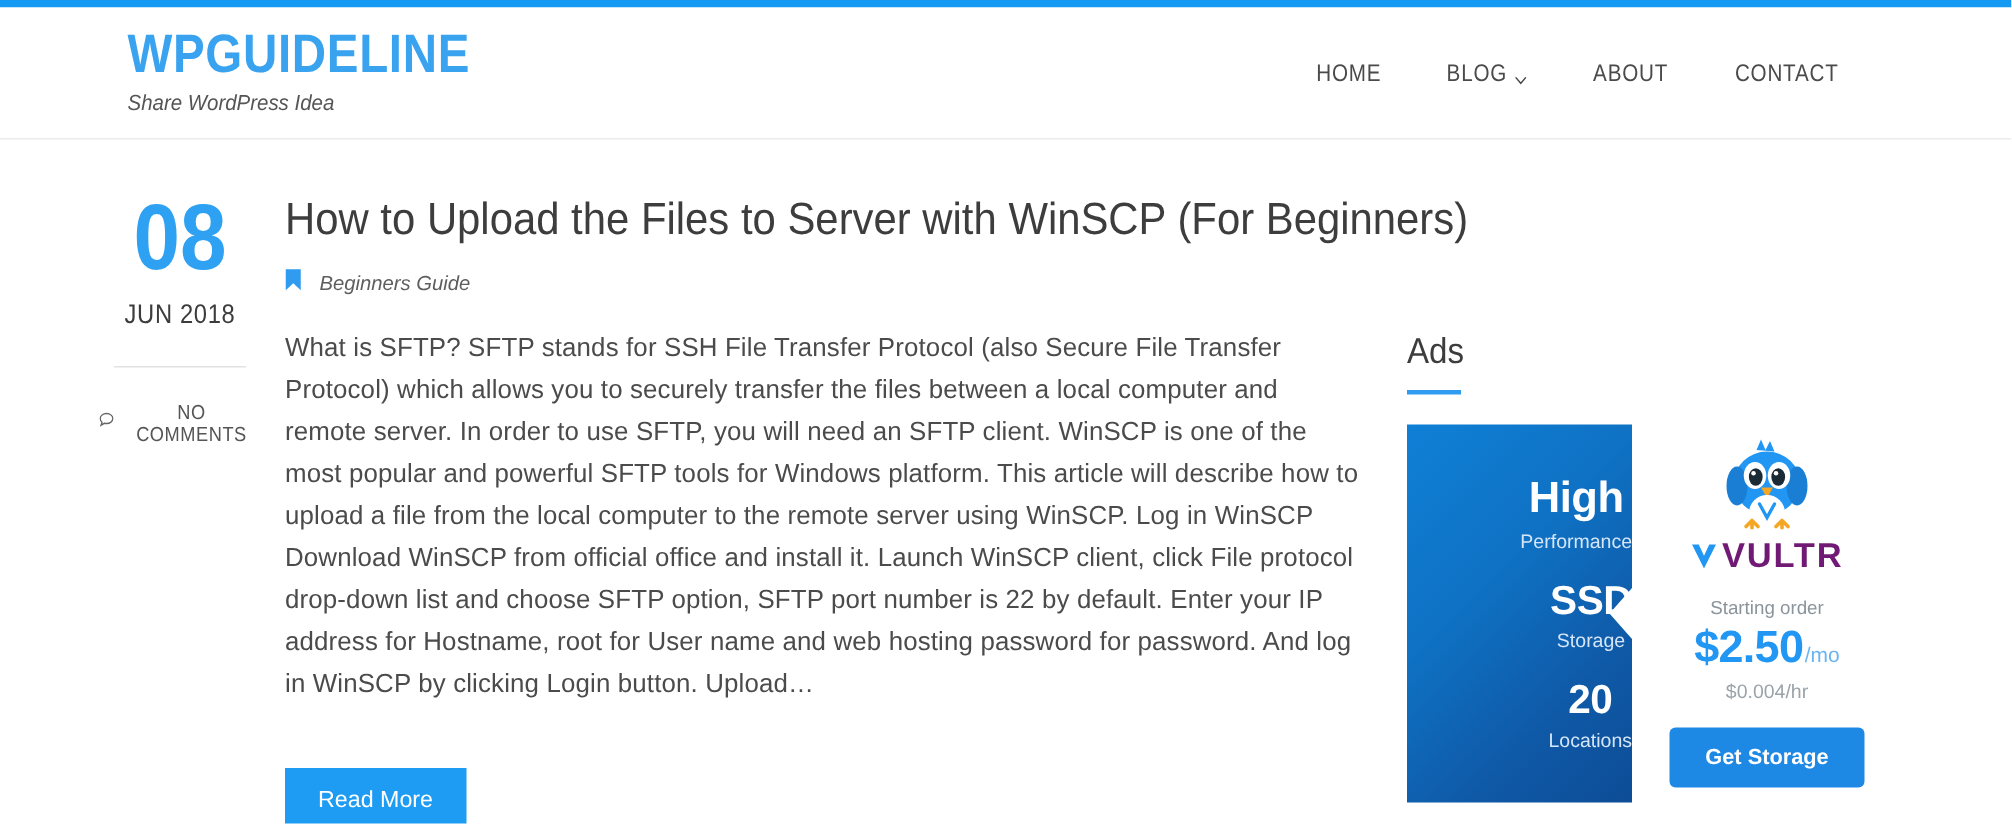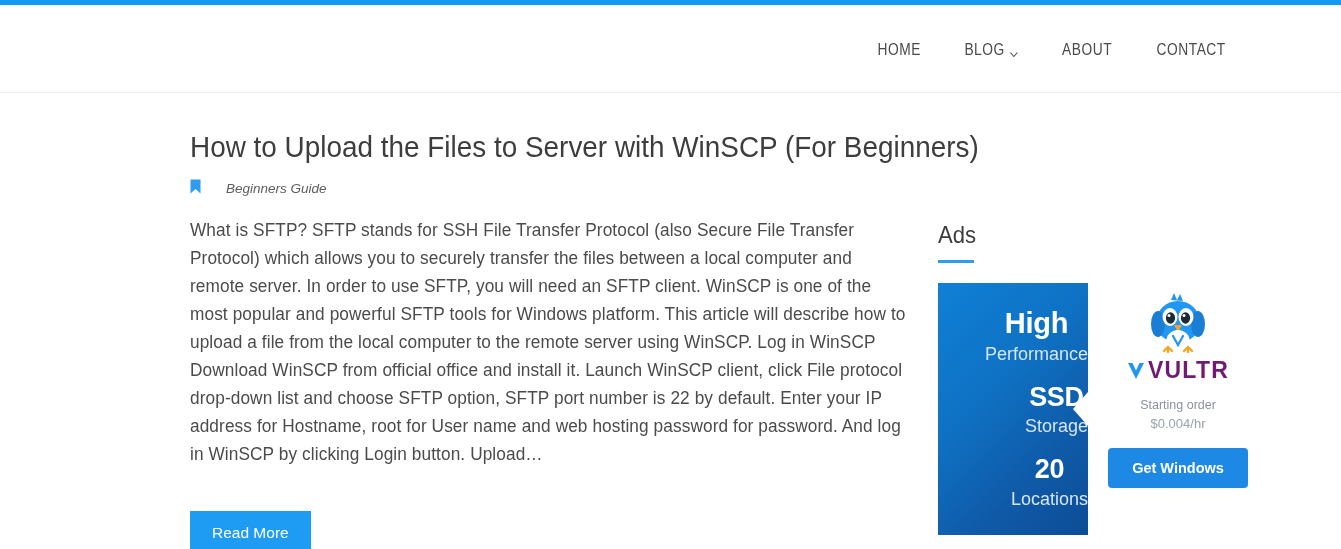--- a/index.html
+++ b/index.html
@@ -115,21 +115,21 @@
     font-weight: 400;
     color: #3d3d3d;
     line-height: 1.15;
     margin: 0;
     transform: scaleX(0.93);
     transform-origin: left center;
     white-space: nowrap;
     cursor: pointer;
   }
   .cat-row {
-    display: flex; align-items: center; gap: 25px;
+    display: flex; align-items: center; gap: 12px;
     margin-top: 14px;
   }
   .cat-label {
     font-size: 13.5px; font-style: italic; color: #5e5e5e;
     cursor: pointer;
   }
   .post-body {
     margin-top: 18px;
     font-family: "Liberation Sans Narrow", "Liberation Sans", sans-serif;
     font-stretch: condensed;
@@ -177,21 +177,21 @@
     background: linear-gradient(135deg, #0f80d6 0%, #0f72c4 38%, #0f5aa8 72%, #0d4c96 100%);
     color: #fff;
     display: flex; flex-direction: column;
     align-items: flex-end; justify-content: center;
     overflow: hidden;
   }
   .ad-stat { text-align: center; }
   .ad-stat + .ad-stat { margin-top: 18px; }
   .ad-stat-value { font-size: 29px; font-weight: 700; line-height: 1.05; letter-spacing: -0.3px; }
   .ad-stat-value.small { font-size: 27px; }
-  .ad-stat-label { font-size: 18px; color: #d4e6f7; margin-top: 5px; }
+  .ad-stat-label { font-size: 13px; color: #d4e6f7; margin-top: 5px; }
   .ad-notch {
     position: absolute; right: 0; top: 50%;
     transform: translateY(-50%);
     width: 0; height: 0;
     border-top: 17px solid transparent;
     border-bottom: 17px solid transparent;
     border-right: 15px solid #ffffff;
   }
 
   .ad-right {
@@ -225,20 +225,24 @@
     cursor: pointer;
     font-family: "Liberation Sans", sans-serif;
   }
 </style>
 </head>
 <body>
 
 <div class="top-bar"></div>
 
 <header class="site-header">
+  <div class="brand">
+    <div class="brand-title">WPGUIDELINE</div>
+    <div class="brand-tagline">Share WordPress Idea</div>
+  </div>
 
   <nav class="main-nav">
     <div class="nav-item">
       <span>HOME</span>
     </div>
     <div class="nav-item">
       <span>BLOG</span>
       <span class="nav-caret">
         <svg width="11" height="11" viewBox="0 0 12 12">
             <path d="M2 4.2 L6 8.2 L10 4.2" fill="none" stroke="#4a4a4a" stroke-width="1.2" stroke-linecap="round"></path>
@@ -249,20 +253,33 @@
       <span>ABOUT</span>
     </div>
     <div class="nav-item">
       <span>CONTACT</span>
     </div>
   </nav>
 </header>
 
 <section class="post-wrap">
 
+  <div class="date-col">
+    <div class="date-day">08</div>
+    <div class="date-month">JUN 2018</div>
+    <div class="date-divider"></div>
+    <div class="comments-row">
+      <span>
+        <svg width="13" height="13" viewBox="0 0 14 14">
+          <path d="M1 5.4c0-2 2.2-3.6 5-3.6s5 1.6 5 3.6-2.2 3.6-5 3.6c-.6 0-1.2-.08-1.7-.2L1.6 10.2l.8-2.1C1.5 7.4 1 6.45 1 5.4z" fill="none" stroke="#666" stroke-width="1"></path>
+        </svg>
+      </span>
+      <span>NO COMMENTS</span>
+    </div>
+  </div>
 
   <article class="article">
     <h1 class="post-title">How to Upload the Files to Server with WinSCP (For Beginners)</h1>
 
     <div class="cat-row">
       <span>
         <svg width="11" height="15" viewBox="0 0 11 15">
           <path d="M0.5 0.5 h10 v14 l-5 -4.6 l-5 4.6 z" fill="#2f9cf0"></path>
         </svg>
       </span>
@@ -327,20 +344,24 @@
 
         <div class="vultr-wordmark">
           <svg width="18" height="20" viewBox="0 0 18 20">
             <path d="M1 2 L9 18 L17 2 L12.5 2 L9 9.5 L5.5 2 Z" fill="#2196f3"></path>
           </svg>
           <span class="vultr-wordmark-text">VULTR</span>
         </div>
 
         <div class="ad-starting">Starting order</div>
 
+        <div class="ad-price-row">
+          <span class="ad-price">$2.50</span>
+          <span class="ad-price-unit">/mo</span>
+        </div>
 
         <div class="ad-price-hour">$0.004/hr</div>
 
-        <button class="get-started">Get Windows</button>
+        <button class="get-started">Get Storage</button>
       </div>
     </div>
   </aside>
 </section>
 
 </body></html>

